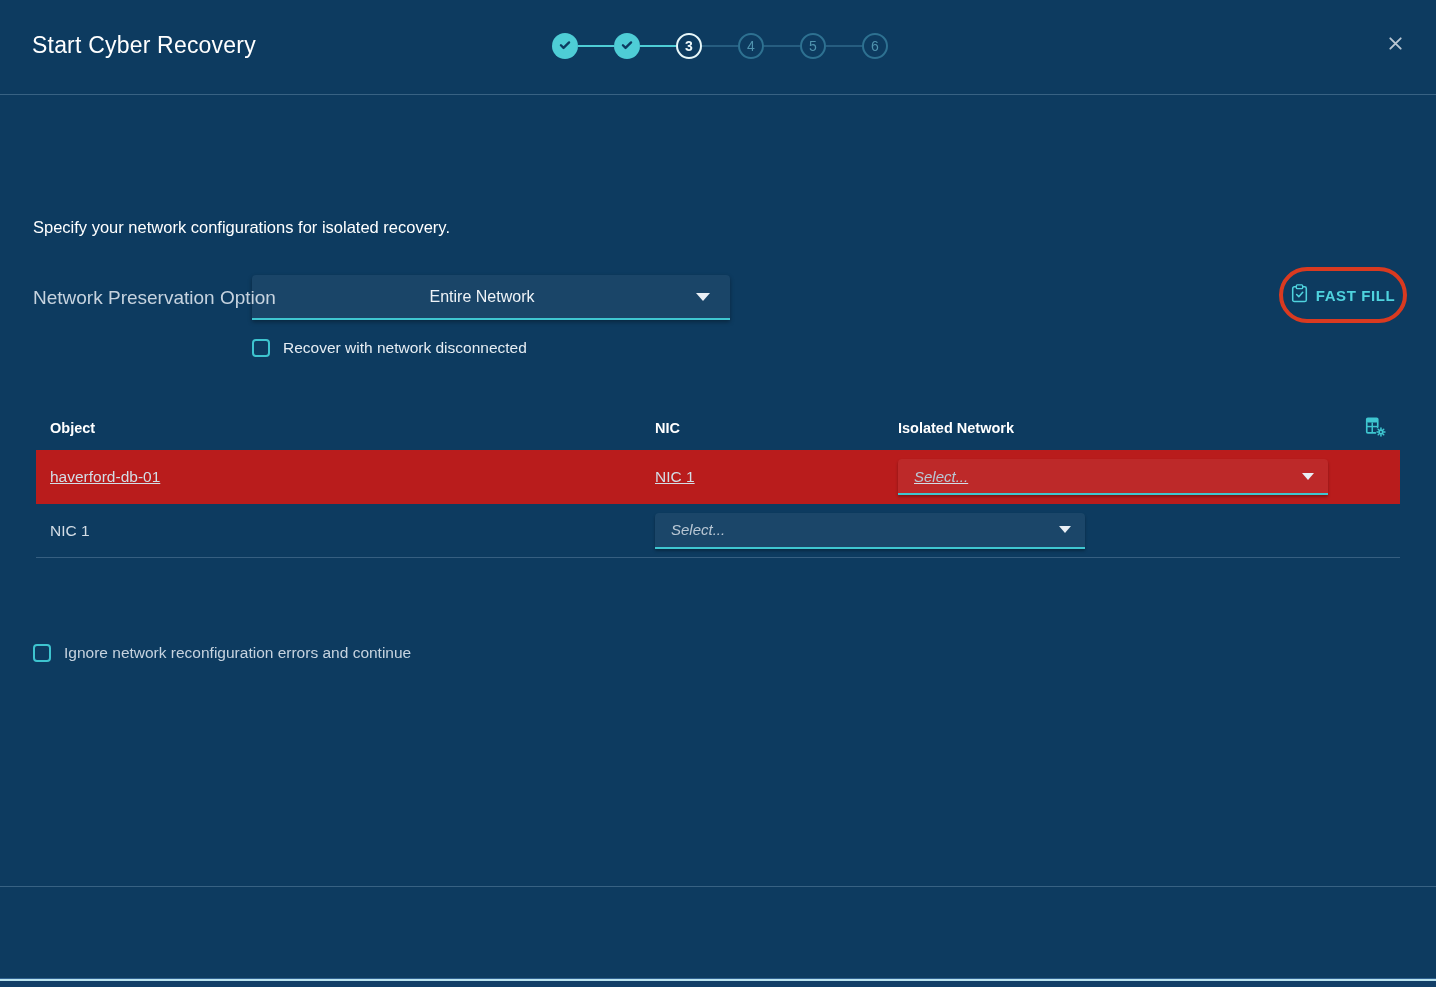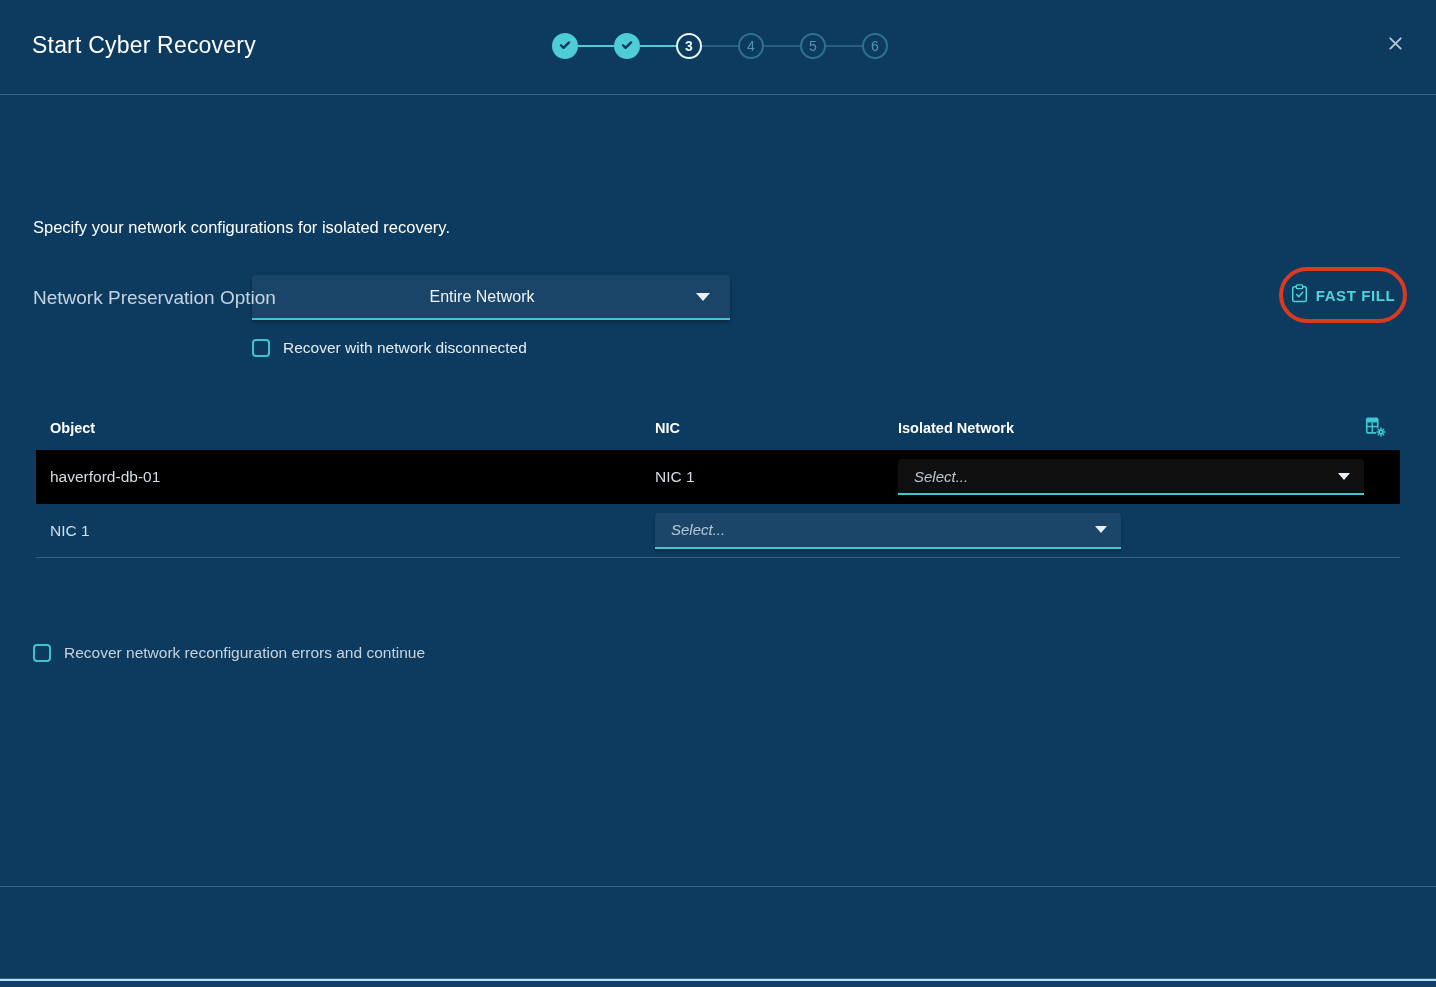--- a/index.html
+++ b/index.html
@@ -117,24 +117,24 @@
   .thead, .trow {
     display: grid;
     grid-template-columns: 619px 243px 455px 1fr;
     align-items: center;
   }
   .thead { height: 45px; font-size: 14.5px; font-weight: 700; color: #ffffff; }
   .thead .cell:first-child, .trow .cell:first-child { padding-left: 14px; }
   .thead .cell-icon { justify-self: end; padding-right: 14px; }
   .icon-btn { background: none; border: none; padding: 0; cursor: pointer; display: flex; }
   .trow { height: 54px; font-size: 15.5px; color: #d3dde6; }
-  .trow.highlight { background: #000000; }
+  .trow.highlight { background: #b91c1c; text-decoration: underline; }
   .trow.bordered { border-bottom: 1px solid rgba(148,180,206,0.3); }
   .select {
-    width: 466px; height: 36px;
+    width: 430px; height: 36px;
     background: rgba(255,255,255,0.06);
     border: none; border-bottom: 2px solid #3fc6d0;
     border-radius: 4px 4px 0 0;
     box-shadow: 0 2px 3px rgba(0,0,0,0.3);
     display: flex; align-items: center;
     padding: 0 14px 0 16px; cursor: pointer;
   }
   .select .sel-ph { flex: 1; text-align: left; font-size: 15px; font-style: italic; color: #b9c7d4; }
 
   
@@ -270,21 +270,21 @@
           <span class="sel-ph">Select...</span>
           <span class="caret-sm"></span>
         </button>
       </div>
       <div class="cell"></div>
     </div>
   </div>
 
   <label class="checkbox-row ignore">
     <span class="checkbox-box"></span>
-    <span class="checkbox-label">Recover network reconfiguration errors and continue</span>
+    <span class="checkbox-label">Ignore network reconfiguration errors and continue</span>
   </label>
 
   <div class="footer">
     
     
   </div>
 
   <div class="bottom-strip"></div>
 </div>
 

